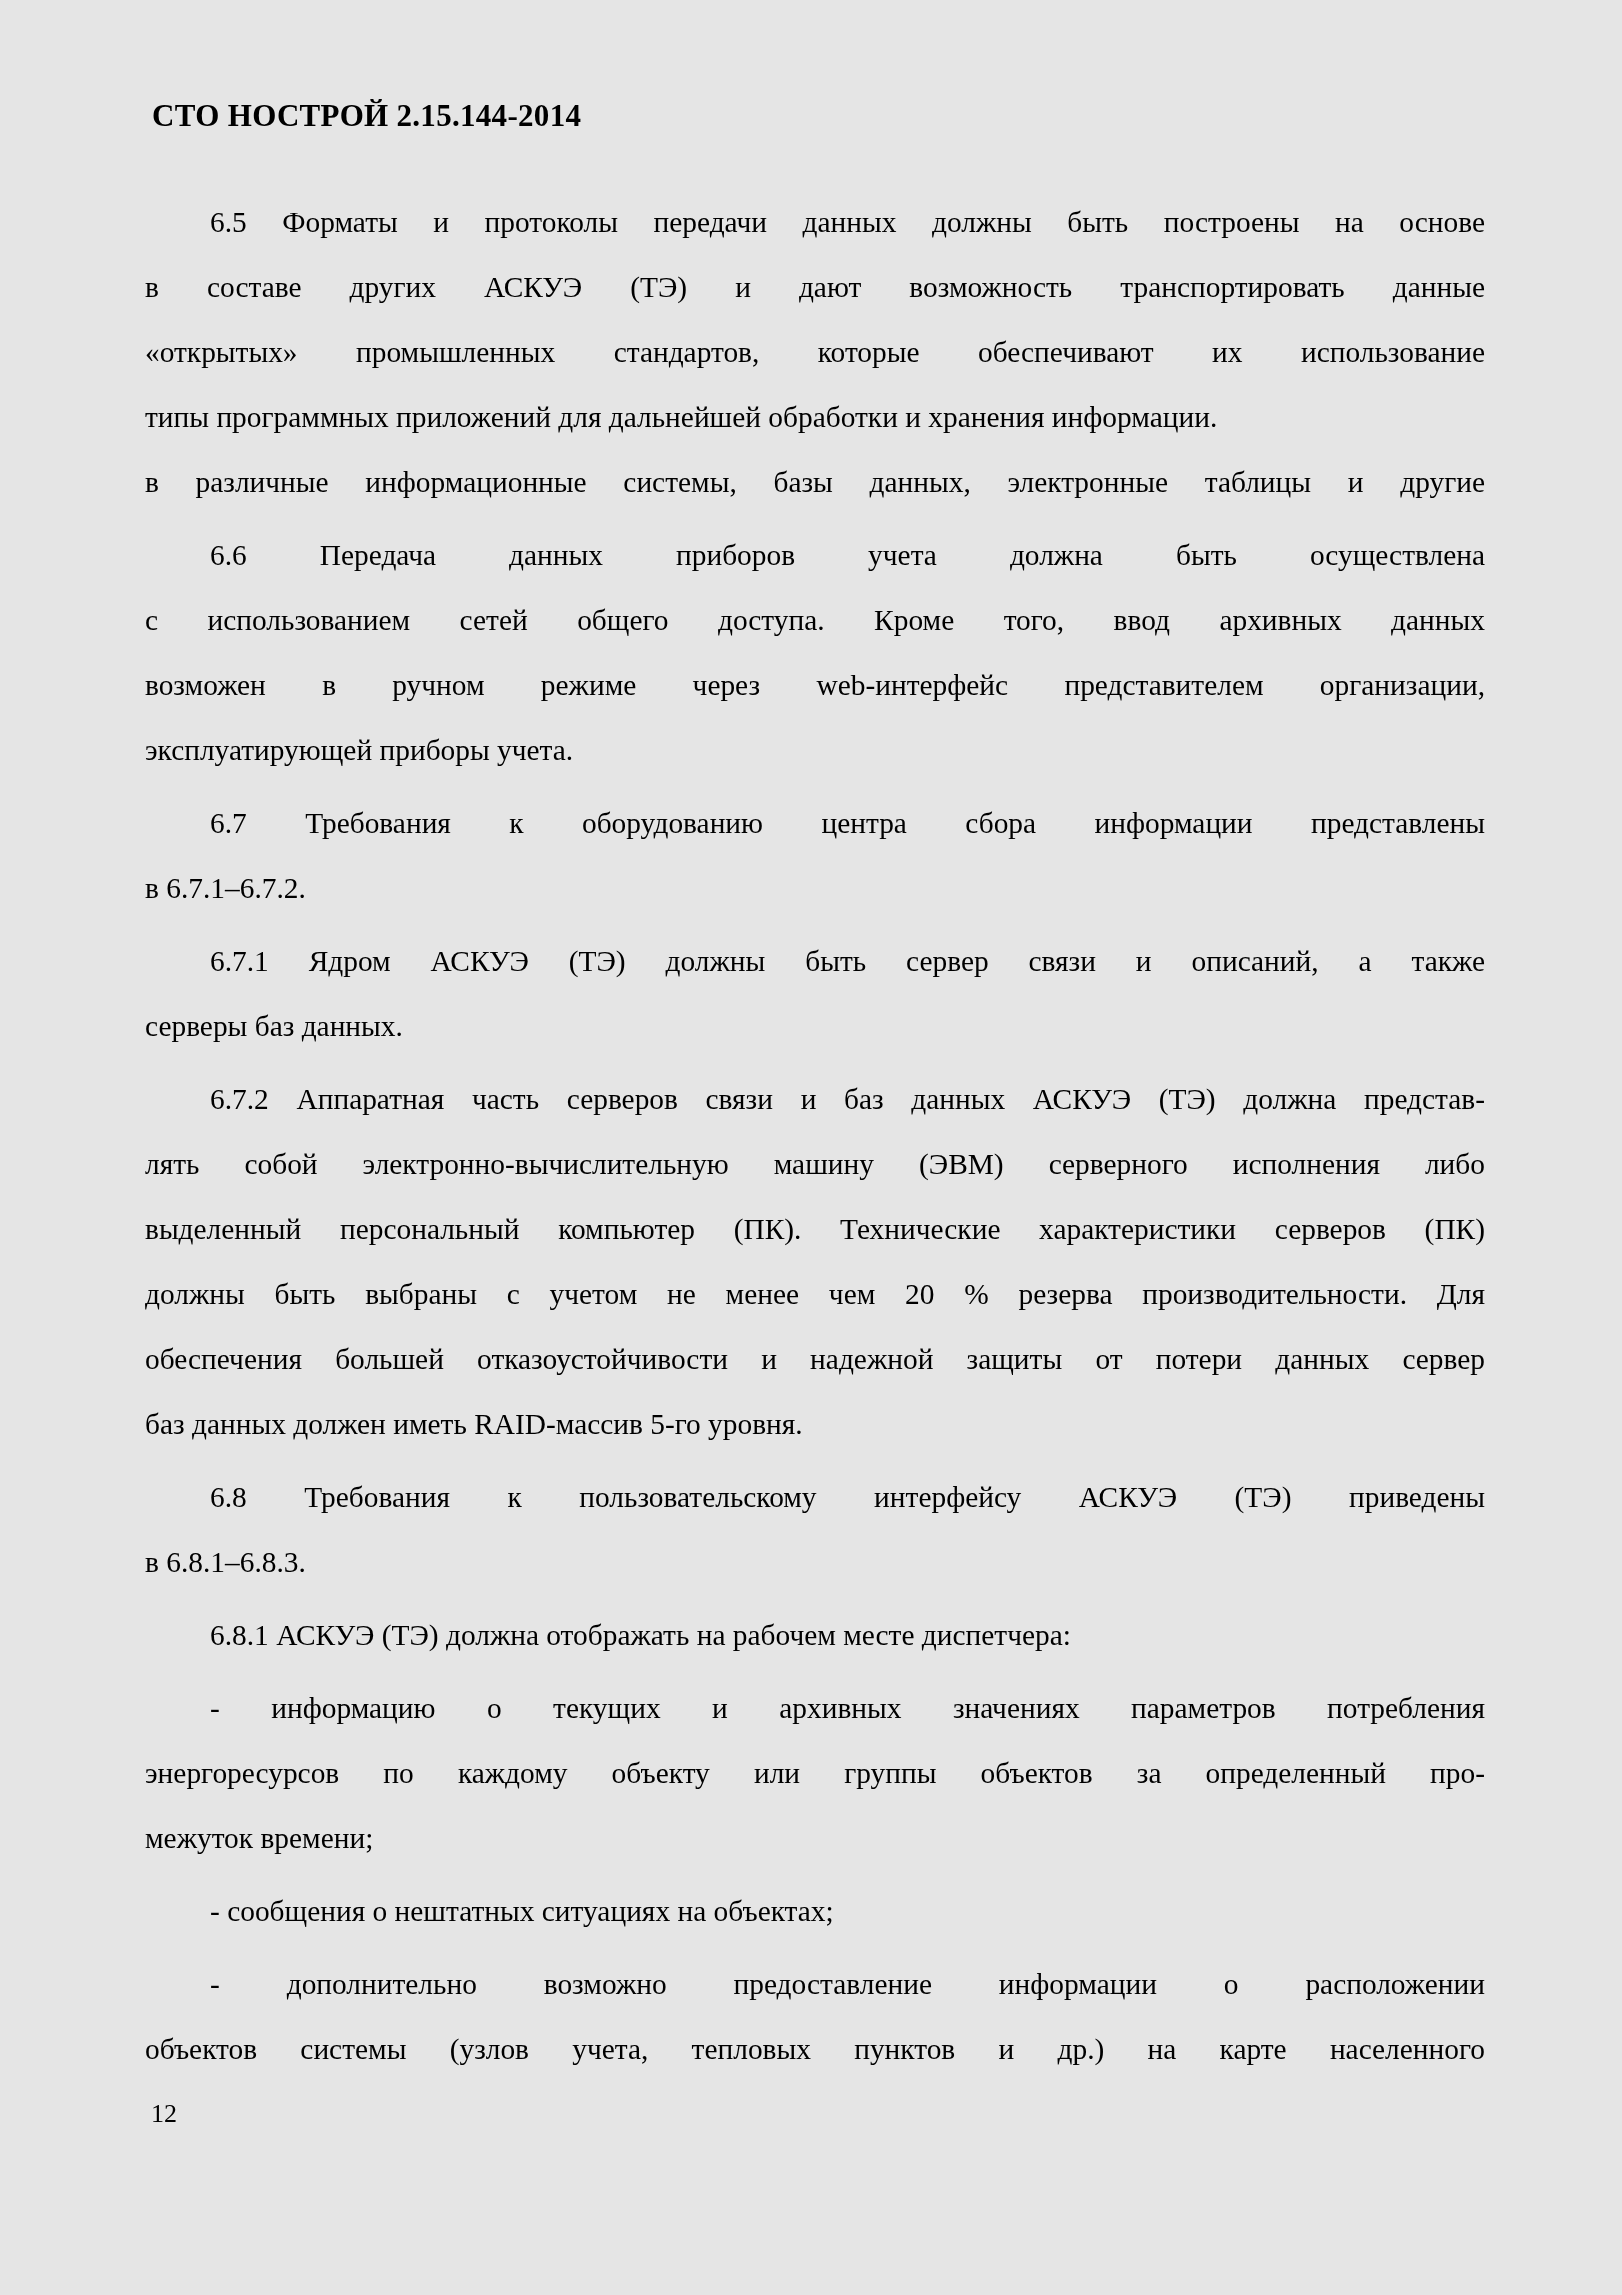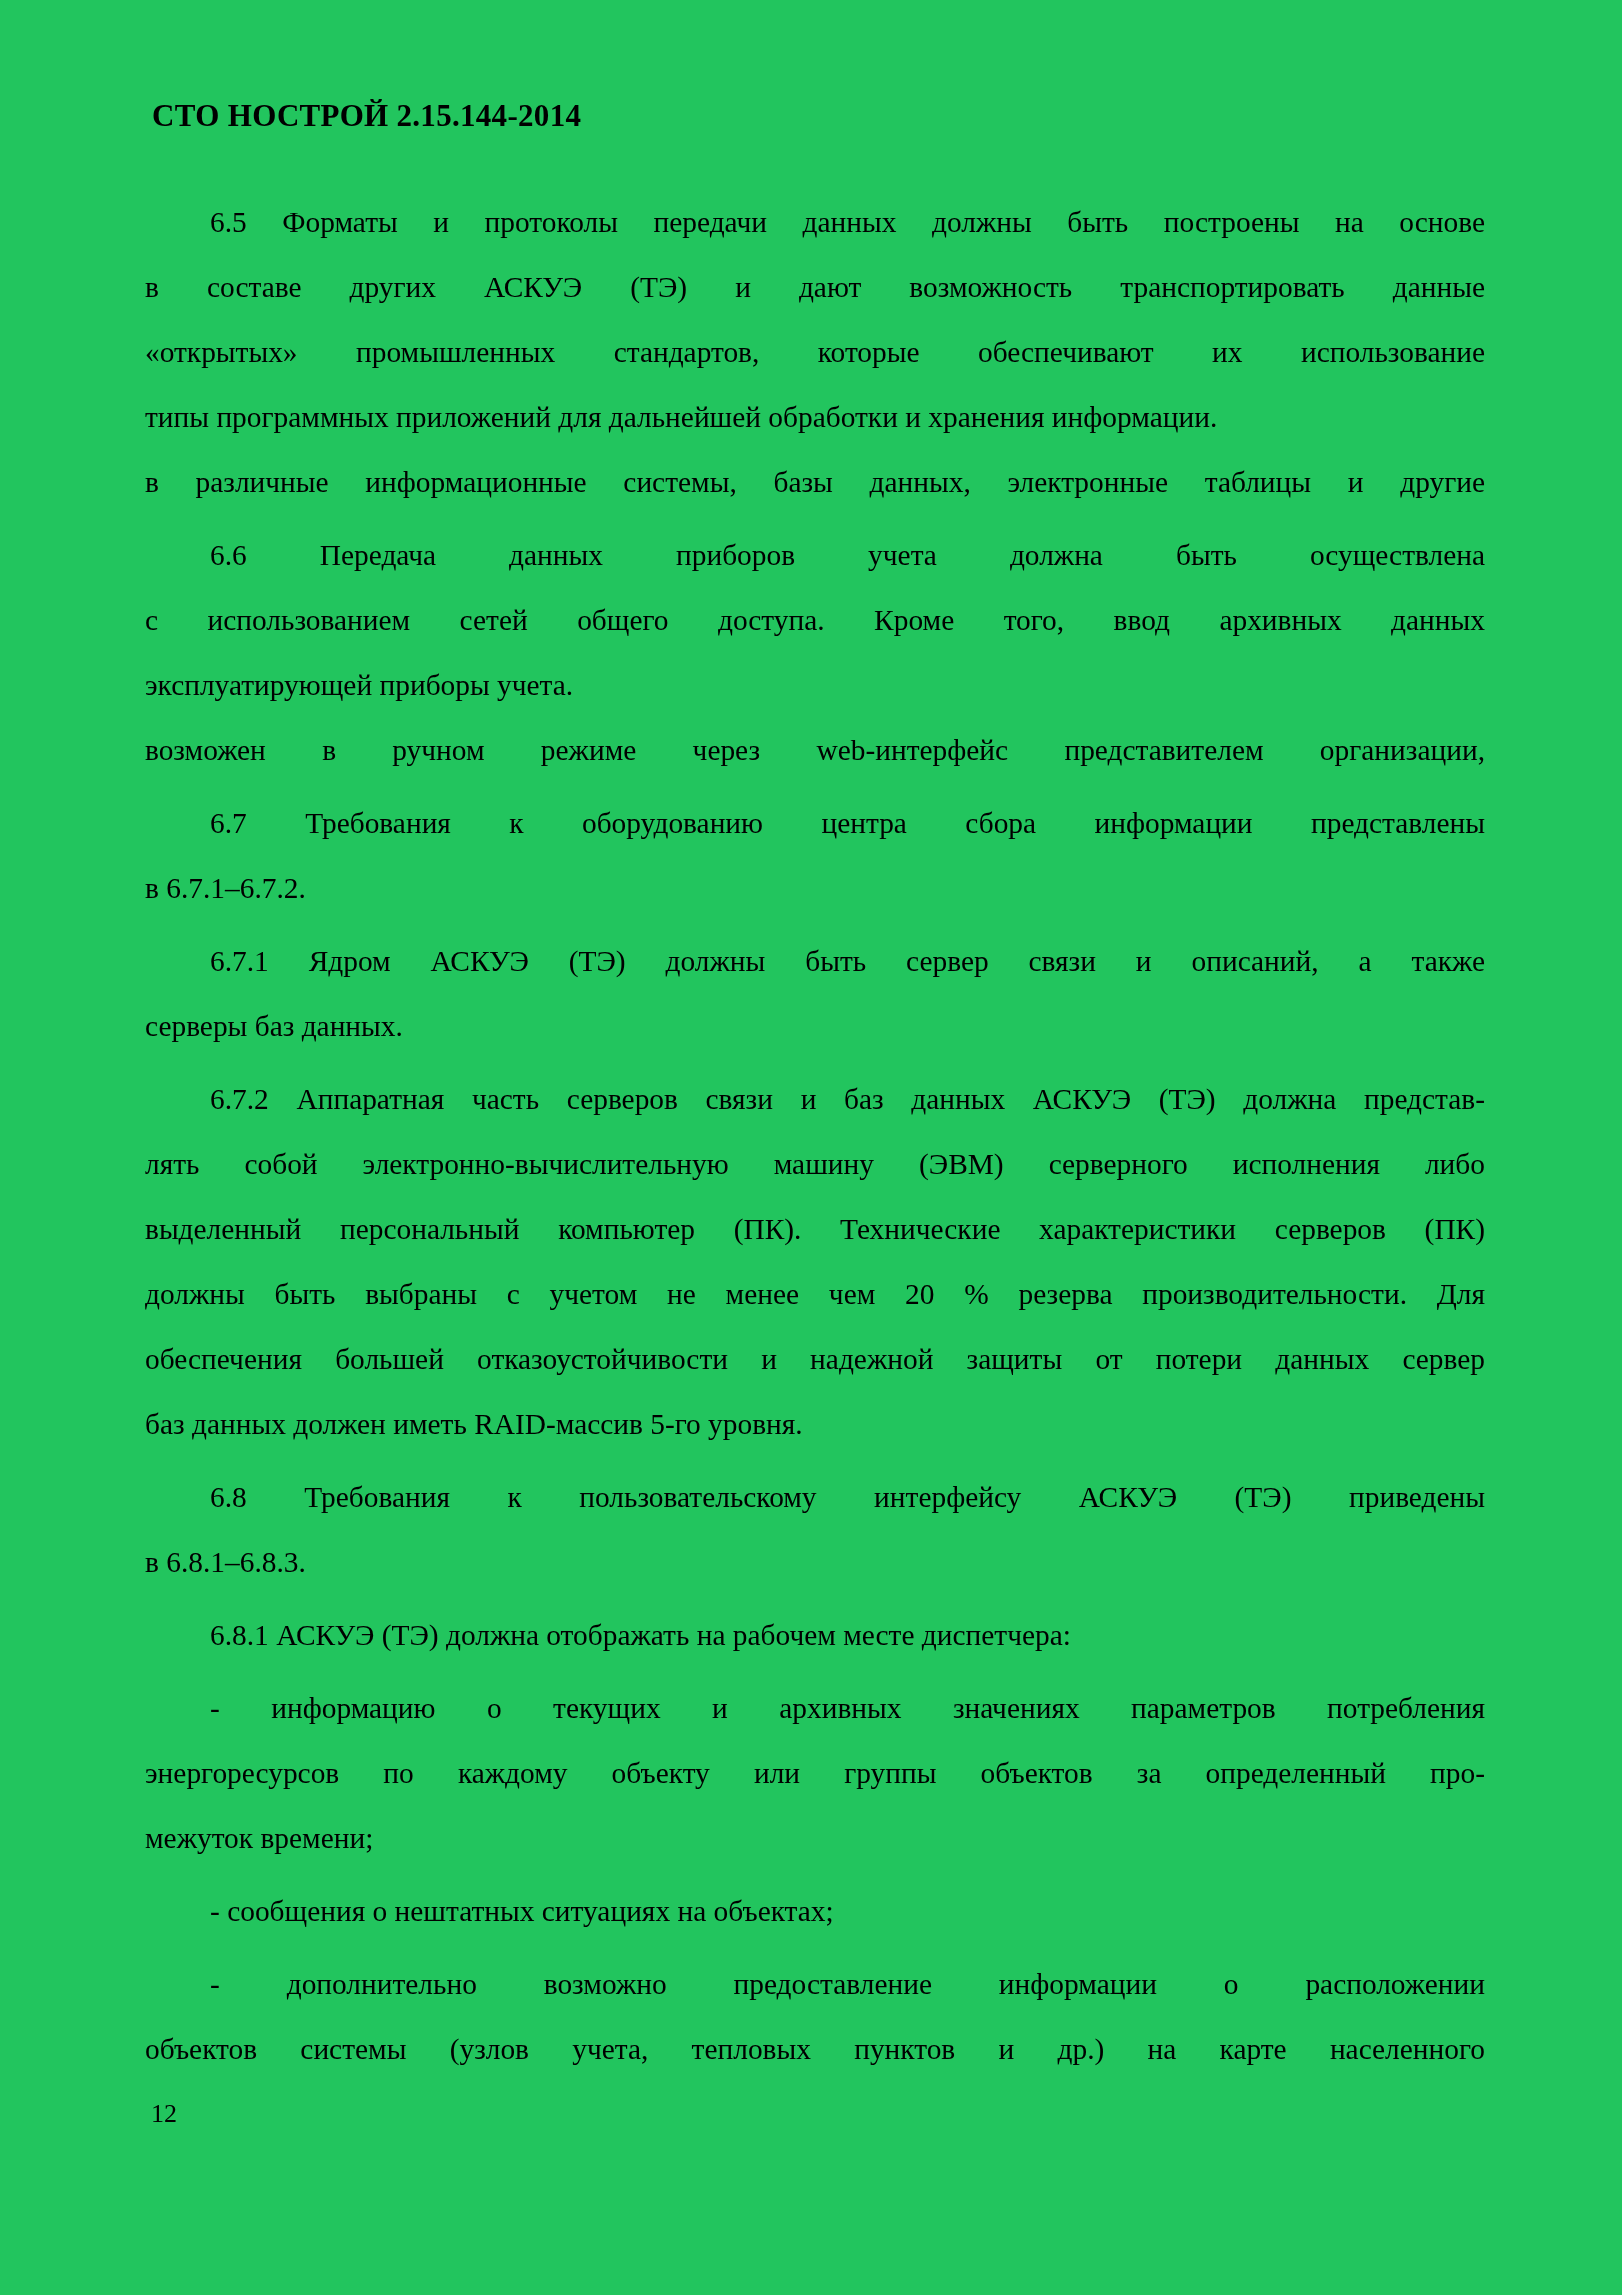--- a/index.html
+++ b/index.html
@@ -4,21 +4,21 @@
 <style>
   html, body {
     margin: 0;
     padding: 0;
     background: #ffffff;
   }
   .page {
     position: relative;
     width: 1622px;
     height: 2295px;
-    background: #22c55e;
+    background: #e5e5e5;
     overflow: hidden;
     font-family: "Liberation Serif", "DejaVu Serif", serif;
     color: #000000;
   }
   .doc-header {
     position: absolute;
     left: 152px;
     top: 98px;
     font-size: 31px;
     font-weight: 700;
@@ -68,22 +68,22 @@
       <div class="paragraph">
         <div class="line first">6.5 Форматы и протоколы передачи данных должны быть построены на основе</div>
         <div class="line">в составе других АСКУЭ (ТЭ) и дают возможность транспортировать данные</div>
         <div class="line">«открытых» промышленных стандартов, которые обеспечивают их использование</div>
         <div class="line last">типы программных приложений для дальнейшей обработки и хранения информации.</div>
         <div class="line">в различные информационные системы, базы данных, электронные таблицы и другие</div>
       </div>
       <div class="paragraph">
         <div class="line first">6.6 Передача данных приборов учета должна быть осуществлена</div>
         <div class="line">с использованием сетей общего доступа. Кроме того, ввод архивных данных</div>
+        <div class="line">возможен в ручном режиме через web-интерфейс представителем организации,</div>
         <div class="line last">эксплуатирующей приборы учета.</div>
-        <div class="line">возможен в ручном режиме через web-интерфейс представителем организации,</div>
       </div>
       <div class="paragraph">
         <div class="line first">6.7 Требования к оборудованию центра сбора информации представлены</div>
         <div class="line last">в 6.7.1–6.7.2.</div>
       </div>
       <div class="paragraph">
         <div class="line first">6.7.1 Ядром АСКУЭ (ТЭ) должны быть сервер связи и описаний, а также</div>
         <div class="line last">серверы баз данных.</div>
       </div>
       <div class="paragraph">

